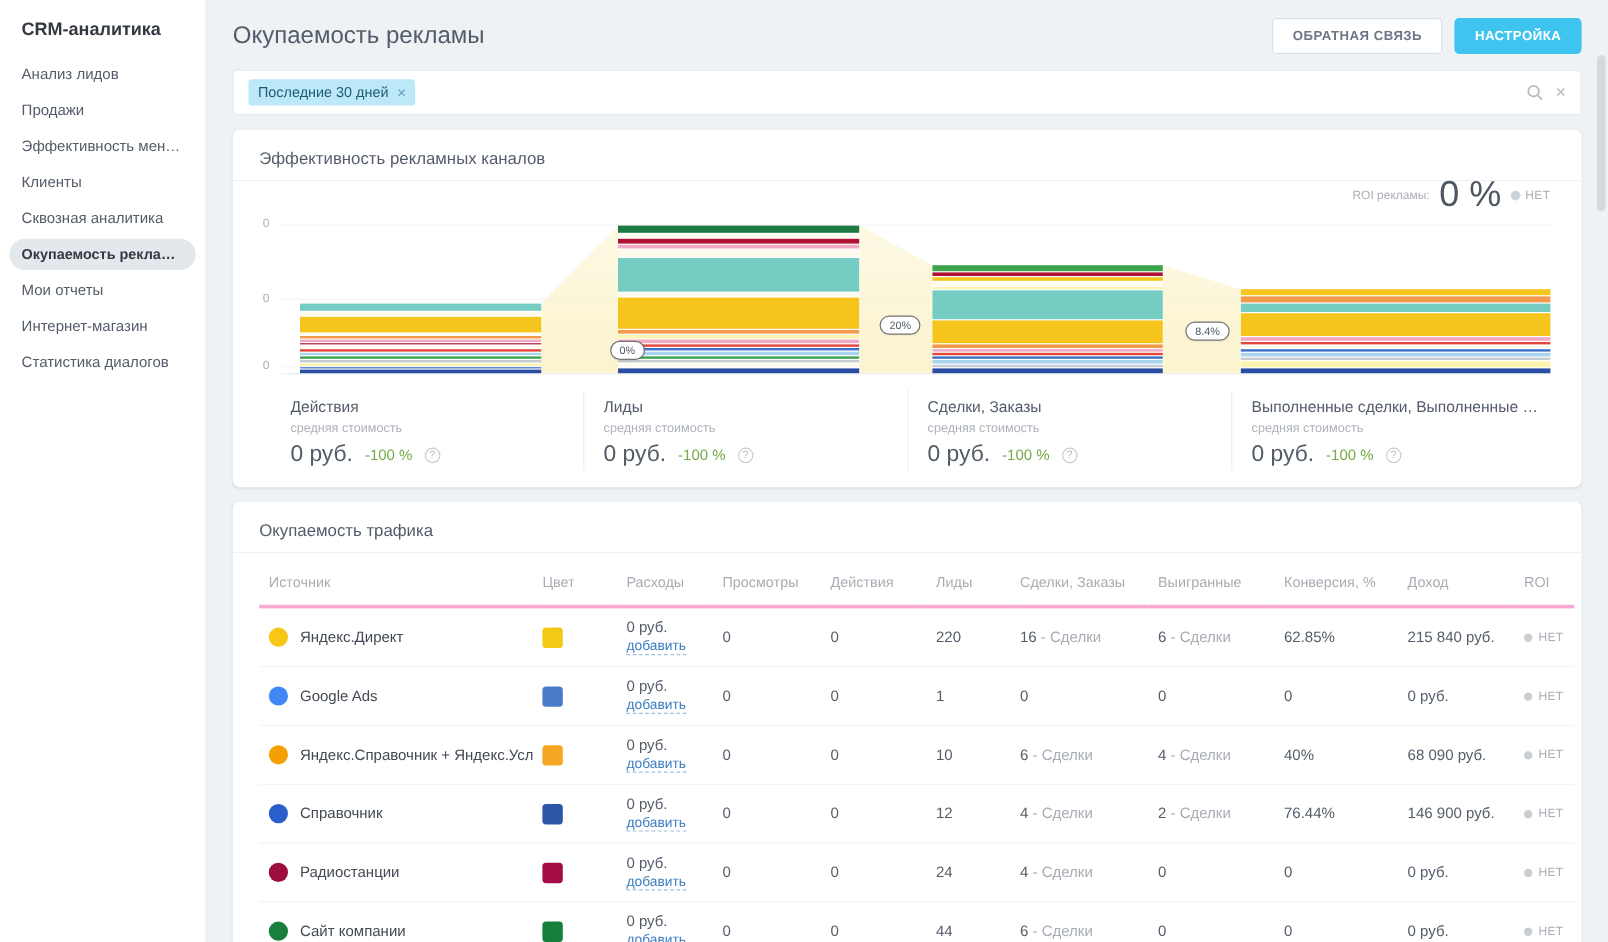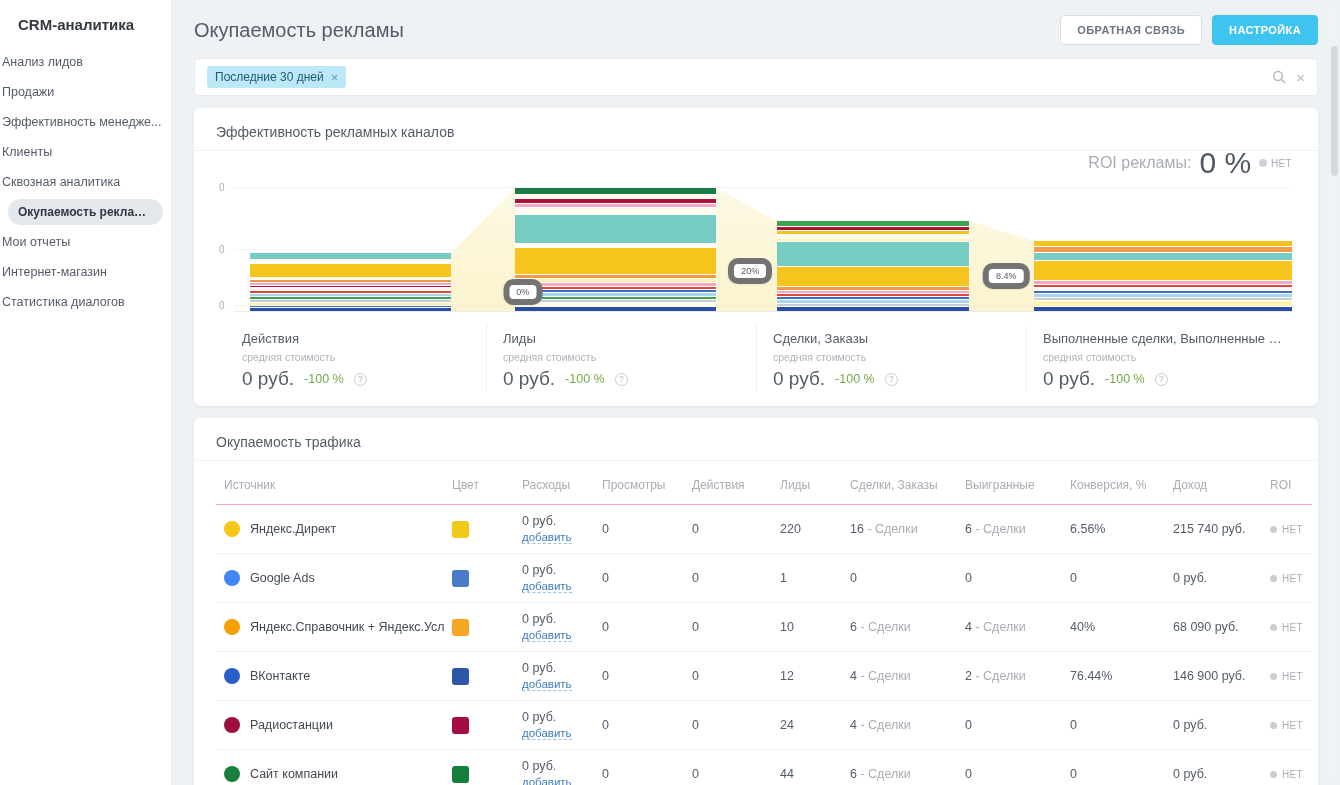--- a/index.html
+++ b/index.html
@@ -3,21 +3,21 @@
 <meta charset="utf-8">
 <style>
   * { box-sizing: border-box; }
   html,body { margin:0; padding:0; width:1340px; height:785px; overflow:hidden;
     font-family:"Liberation Sans", sans-serif; background:#eef2f5; color:#535c69; }
   .app { display:flex; width:1340px; height:785px; }
 
   
   aside { width:172px; background:#fff; flex-shrink:0; border-right:1px solid #eceff2; }
   .sidebar-title { font-size:15px; font-weight:bold; color:#333840; padding:16px 18px 14px; }
-  .side-item { font-size:12.5px; color:#545c69; padding:8px 2px; cursor:pointer; white-space:nowrap; overflow:hidden; text-overflow:ellipsis; }
+  .side-item { font-size:12.5px; color:#545c69; padding:8px 18px; cursor:pointer; white-space:nowrap; overflow:hidden; text-overflow:ellipsis; }
   .side-item.active { background:#e3e8ec; border-radius:15px; margin:2px 8px; padding:6px 10px; color:#333840; font-weight:bold; font-size:12px; }
   .side-item.sub { padding-left:30px; font-size:12px; color:#68717e; }
 
   
   main { flex:1; padding:10px 22px 0; position:relative; overflow:hidden; }
   .topbar { display:flex; align-items:center; justify-content:space-between; height:40px; }
   h1 { font-size:20px; font-weight:normal; color:#535c69; margin:0; }
   .topbar-buttons { display:flex; gap:10px; }
   .btn { font-size:11px; letter-spacing:.4px; border-radius:4px; padding:8px 16px; cursor:pointer; font-family:inherit; font-weight:bold; }
   .btn.ghost { background:#fff; color:#6a7684; border:1px solid #d9e0e5; }
@@ -28,50 +28,50 @@
   .chip-x { color:#5d9cba; font-size:13px; cursor:pointer; line-height:1; }
   .filter-input { flex:1; border:none; outline:none; font-size:13px; font-family:inherit; background:transparent; }
   .fb-icons { display:flex; align-items:center; gap:10px; }
   .clear-x { color:#b5bcc3; font-size:15px; cursor:pointer; line-height:1; }
 
   .card { background:#fff; border-radius:6px; box-shadow:0 1px 2px rgba(60,70,80,.10); margin-top:12px; padding:12px 22px 14px; position:relative; }
   .card-head { font-size:14px; color:#535c69; padding:2px 22px 10px; border-bottom:1px solid #f0f3f5; margin:2px -22px; }
 
   
   .roi-box { position:absolute; top:38px; right:26px; display:flex; align-items:center; gap:8px; z-index:5; }
-  .roi-label { font-size:16px; color:#a8adb4; }
+  .roi-label { font-size:10px; color:#a8adb4; }
   .roi-value { font-size:30px; font-weight:300; color:#4f5862; }
   .roi-badge { display:flex; align-items:center; gap:4px; font-size:10px; color:#a8adb4; letter-spacing:.3px; }
   .dot { width:8px; height:8px; border-radius:50%; background:#cdd2d7; }
 
   
   .chart-zone { position:relative; height:158px; margin:8px 4px 0 18px; }
   .grid { position:absolute; left:0; right:0; height:1px; background:#f3f6f8; }
   .tick { position:absolute; left:-15px; font-size:10px; color:#a8adb4; transform:translateY(-50%); }
   .baseline { position:absolute; left:0; right:0; height:1px; background:#e8edf0; }
   .bar { position:absolute; display:flex; flex-direction:column; z-index:2; }
   .seg { width:100%; margin-bottom:1px; min-height:0; }
   .seg:last-child { margin-bottom:0; }
   .connector { position:absolute; top:0; z-index:1; }
-  .flow-label { position:absolute; transform:translate(-50%,-50%); background:#fff; border:6px solid #737373; border-radius:10px; font-size:9px; color:#535c69; padding:2px 7px; box-shadow:0 1px 2px rgba(0,0,0,.06); z-index:4; white-space:nowrap; }
+  .flow-label { position:absolute; transform:translate(-50%,-50%); background:#fff; border:1px solid #737373; border-radius:10px; font-size:9px; color:#535c69; padding:2px 7px; box-shadow:0 1px 2px rgba(0,0,0,.06); z-index:4; white-space:nowrap; }
 
   .stage-footer { display:grid; grid-template-columns:25% 25% 25% 25%; margin-top:8px; }
   .stage-cell { padding:6px 10px 2px 16px; }
   .stage-cell + .stage-cell { border-left:1px solid #edf1f4; }
   .stage-cell:first-child { padding-left:26px; }
   .stage-name { font-size:13px; color:#535c69; margin-bottom:5px; white-space:nowrap; overflow:hidden; text-overflow:ellipsis; }
   .stage-sub { font-size:10.5px; color:#aeb3ba; margin-bottom:5px; }
   .stage-vals { display:flex; align-items:center; gap:10px; }
   .stage-cost { font-size:19px; color:#535c69; }
   .stage-delta { font-size:12.5px; color:#74a945; }
   .qicon { width:13px; height:13px; border:1px solid #c8cdd3; border-radius:50%; color:#b2b8bf; font-size:9px; display:inline-flex; align-items:center; justify-content:center; }
 
   
   table { width:100%; border-collapse:collapse; table-layout:fixed; margin-top:4px; }
-  th { font-size:12px; color:#a8adb4; font-weight:normal; text-align:left; padding:13px 8px 12px; border-bottom:1px solid #f9a8d4; white-space:nowrap; overflow:hidden; }
+  th { font-size:12px; color:#a8adb4; font-weight:normal; text-align:left; padding:13px 8px 12px; border-bottom:3px solid #f9a8d4; white-space:nowrap; overflow:hidden; }
   td { font-size:12.5px; color:#535c69; padding:9px 8px; border-bottom:1px solid #f1f4f7; vertical-align:middle; white-space:nowrap; overflow:hidden; }
   .src { display:flex; align-items:center; gap:10px; color:#434a54; }
   .src-icon { width:16px; height:16px; border-radius:50%; flex-shrink:0; }
   .swatch { width:17px; height:17px; border-radius:3px; }
   .add-link { font-size:11.5px; color:#3d7ec0; border-bottom:1px dashed #9cc0de; display:inline-block; margin-top:3px; cursor:pointer; }
   .note { color:#a8adb4; }
   .roi-cell { display:flex; align-items:center; gap:5px; font-size:10px; color:#a8adb4; letter-spacing:.3px; }
   .dot-sm { width:7px; height:7px; border-radius:50%; background:#c9ced3; flex-shrink:0; }
 
   
@@ -296,22 +296,22 @@
               </td>
               <td>
                 <div class="swatch" style="background: rgb(243, 201, 24);"></div>
               </td>
               <td><div>0 руб.</div><span class="add-link">добавить</span></td>
               <td>0</td>
               <td>0</td>
               <td>220</td>
               <td><span>16</span><span class="note"> - Сделки</span></td>
               <td><span>6</span><span class="note"> - Сделки</span></td>
-              <td>6.56%</td>
-              <td>215 740 руб.</td>
+              <td>62.85%</td>
+              <td>215 840 руб.</td>
               <td>
                 <div class="roi-cell">
                   <span class="dot-sm"></span>
                   <span>НЕТ</span>
                 </div>
               </td>
             </tr>
             <tr>
               <td>
                 <div class="src">
@@ -359,21 +359,21 @@
                 <div class="roi-cell">
                   <span class="dot-sm"></span>
                   <span>НЕТ</span>
                 </div>
               </td>
             </tr>
             <tr>
               <td>
                 <div class="src">
                   <span class="src-icon" style="background: rgb(42, 95, 201);"></span>
-                  <span>ВКонтакте</span>
+                  <span>Справочник</span>
                 </div>
               </td>
               <td>
                 <div class="swatch" style="background: rgb(45, 85, 168);"></div>
               </td>
               <td><div>0 руб.</div><span class="add-link">добавить</span></td>
               <td>0</td>
               <td>0</td>
               <td>12</td>
               <td><span>4</span><span class="note"> - Сделки</span></td>

